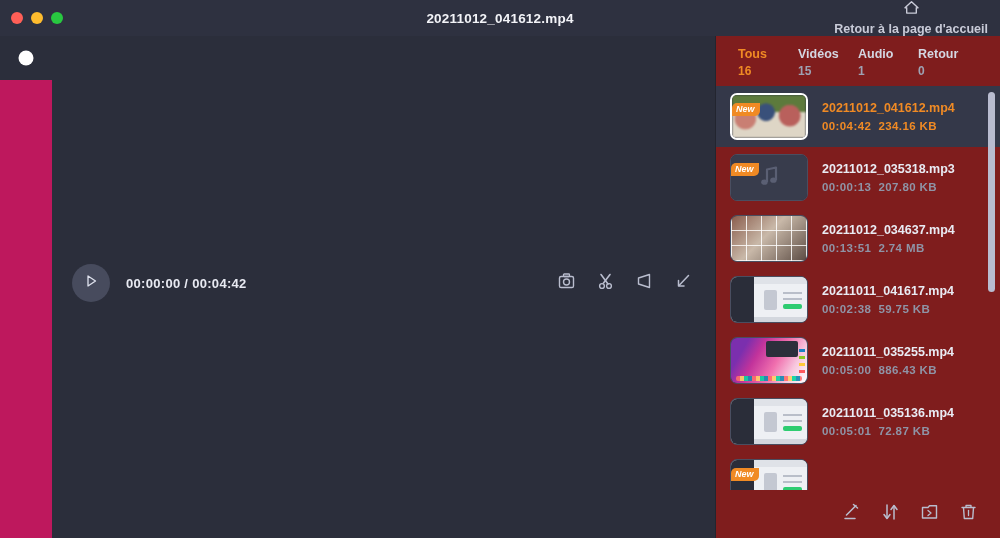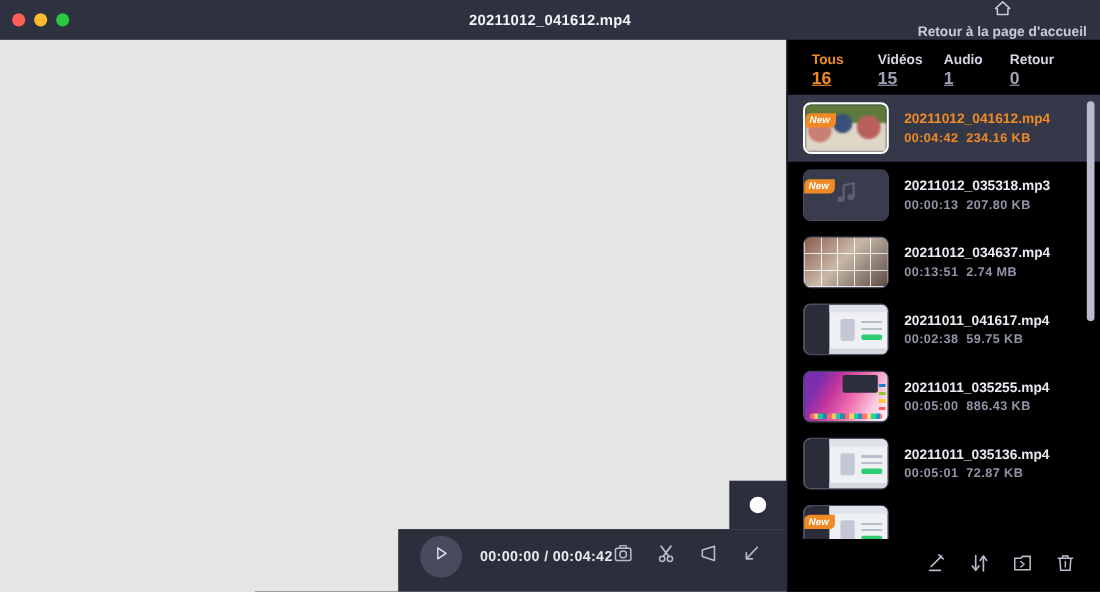--- a/index.html
+++ b/index.html
@@ -45,23 +45,22 @@
     flex-direction: column;
   }
   .home-btn svg { display: block; }
 
   
   .body { flex: 1; display: flex; min-height: 0; }
 
   
   .player {
     width: 715px; min-width: 715px;
-    display: flex; flex-direction: column;
-    background: #e5e5e5;
-    align-items: flex-end;
+    display: flex; flex-direction: row;
+    background: #be185d;
   }
   .video-wrap {
     position: relative;
     height: 401px; min-height: 401px;
     background: #000;
     overflow: hidden;
   }
   .video-frame {
     position: absolute; left: 8px; top: 0; right: 8px; bottom: 0;
     overflow: hidden;
@@ -158,31 +157,31 @@
     color:#e8eaf2; font-size:13px; font-weight:bold;
     margin-left:16px; letter-spacing:.3px;
     white-space:nowrap;
   }
   .ctrl-icons { margin-left:auto; display:flex; align-items:center; gap:20px; }
   .ctrl-icons .ic { cursor:pointer; display:block; }
 
   
   .sidebar {
     flex:1; display:flex; flex-direction:column;
-    background:#000000;
+    background:#7f1d1d;
     border-left: 1px solid #23252f;
     min-width:0;
   }
   .tabs {
     display:flex; padding: 10px 0 6px 22px; gap: 0;
     min-height: 48px;
   }
   .tab { cursor:pointer; width:60px; }
   .tab .t-label { font-size:12.5px; font-weight:bold; color:#d4d7e2; line-height:17px; }
-  .tab .t-count { font-size:16px; font-weight:bold; color:#9ea2b3; line-height:17px;text-decoration:underline; }
+  .tab .t-count { font-size:12px; font-weight:bold; color:#9ea2b3; line-height:17px; }
   .tab.active .t-label, .tab.active .t-count { color:#f08a24; }
 
   .list {
     position:relative;
     flex:1; overflow:hidden;
     padding: 0 0 0 0;
   }
   .row {
     display:flex; align-items:center;
     height:61px;

